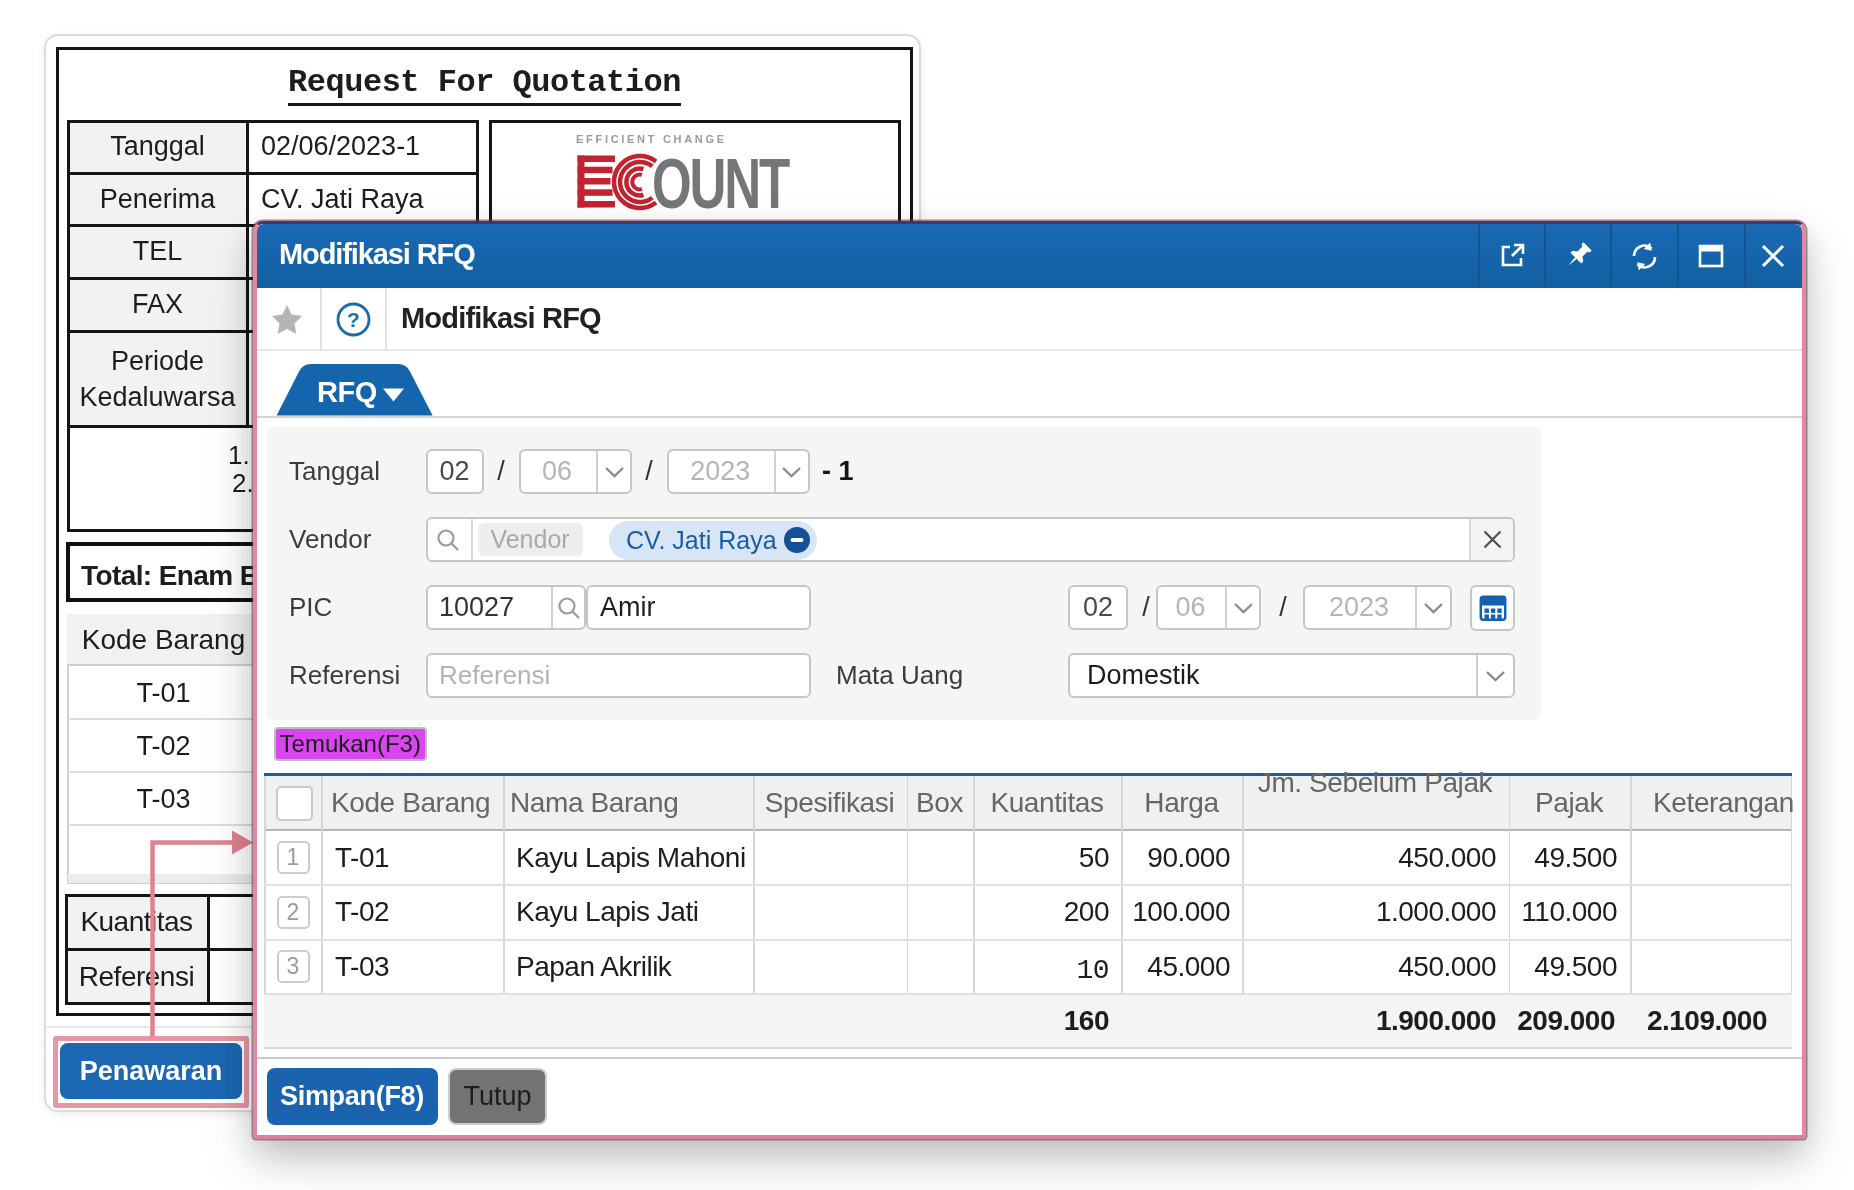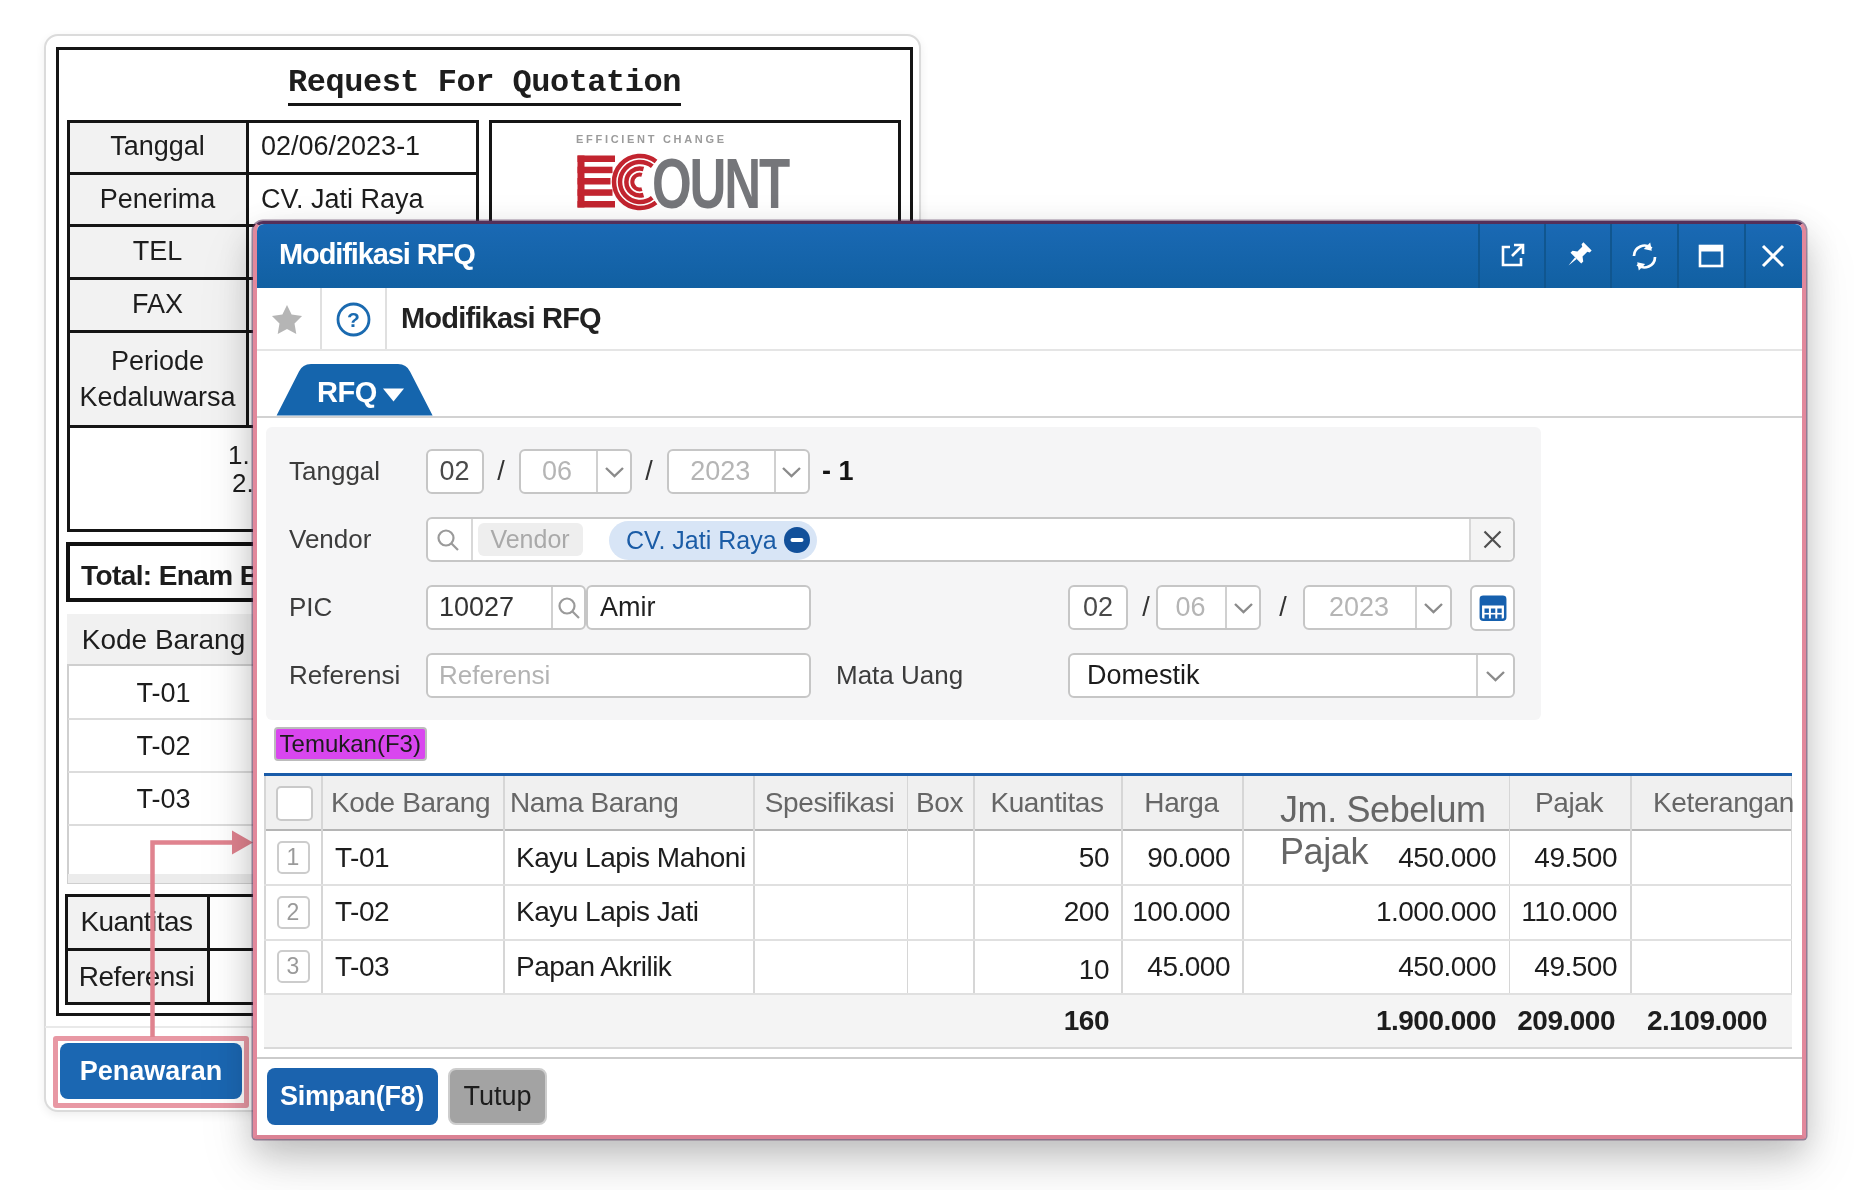--- a/index.html
+++ b/index.html
@@ -275,21 +275,21 @@
   <div class="a" style="left:1790.5px;top:775.5px;width:1.5px;height:273px;background:#d6d6d6;"></div>
 
   <div class="a" style="left:276px;top:785.5px;width:37px;height:35px;border:2px solid #c9c9c9;border-radius:5px;background:#fff;"></div>
 
   <div class="a cl" style="left:331px;top:775.5px;height:54px;font-size:28px;color:#666;letter-spacing:-0.4px;">Kode Barang</div>
   <div class="a cl" style="left:510px;top:775.5px;height:54px;font-size:28px;color:#666;letter-spacing:-0.4px;">Nama Barang</div>
   <div class="a cc" style="left:753px;top:775.5px;width:153px;height:54px;font-size:28px;color:#666;letter-spacing:-0.4px;">Spesifikasi</div>
   <div class="a cc" style="left:906px;top:775.5px;width:67px;height:54px;font-size:28px;color:#666;letter-spacing:-0.4px;">Box</div>
   <div class="a cc" style="left:973px;top:775.5px;width:148px;height:54px;font-size:28px;color:#666;letter-spacing:-0.4px;">Kuantitas</div>
   <div class="a cc" style="left:1121px;top:775.5px;width:121px;height:54px;font-size:28px;color:#666;letter-spacing:-0.4px;">Harga</div>
-  <div class="a cc" style="left:1242px;top:804px;width:266px;height:54px;font-size:36px;color:#666;letter-spacing:-0.4px;margin-left:38px;">Jm. Sebelum Pajak</div>
+  <div class="a cc" style="left:1242px;top:756px;width:266px;height:54px;font-size:28px;color:#666;letter-spacing:-0.4px;">Jm. Sebelum Pajak</div>
   <div class="a cc" style="left:1508px;top:775.5px;width:122px;height:54px;font-size:28px;color:#666;letter-spacing:-0.4px;">Pajak</div>
   <div class="a cc" style="left:1630px;top:775.5px;width:187px;height:54px;font-size:28px;color:#666;letter-spacing:-0.4px;">Keterangan</div>
 
   <div class="a" style="left:264px;top:884px;width:1528px;height:2px;background:#e0e0e0;"></div>
   <div class="a" style="left:264px;top:938.5px;width:1528px;height:2px;background:#e0e0e0;"></div>
   <div class="a" style="left:264px;top:993px;width:1528px;height:2px;background:#e0e0e0;"></div>
 
   <div class="a" style="left:264px;top:995px;width:1528px;height:52px;background:#f4f4f4;"></div>
   <div class="a" style="left:264px;top:1047px;width:1528px;height:2px;background:#d9d9d9;"></div>
 
@@ -306,30 +306,30 @@
 
   <div class="a cl" style="left:335px;top:885.5px;height:53px;font-size:28px;letter-spacing:-0.5px;">T-02</div>
   <div class="a cl" style="left:516px;top:885.5px;height:53px;font-size:28px;letter-spacing:-0.5px;">Kayu Lapis Jati</div>
   <div class="a cl" style="left:973px;top:885.5px;width:136px;height:53px;font-size:28px;letter-spacing:-0.5px;justify-content:flex-end;">200</div>
   <div class="a cl" style="left:1121px;top:885.5px;width:109px;height:53px;font-size:28px;letter-spacing:-0.5px;justify-content:flex-end;">100.000</div>
   <div class="a cl" style="left:1242px;top:885.5px;width:254px;height:53px;font-size:28px;letter-spacing:-0.5px;justify-content:flex-end;">1.000.000</div>
   <div class="a cl" style="left:1508px;top:885.5px;width:109px;height:53px;font-size:28px;letter-spacing:-0.5px;justify-content:flex-end;">110.000</div>
 
   <div class="a cl" style="left:335px;top:940px;height:53px;font-size:28px;letter-spacing:-0.5px;">T-03</div>
   <div class="a cl" style="left:516px;top:940px;height:53px;font-size:28px;letter-spacing:-0.5px;">Papan Akrilik</div>
-  <div class="a cl" style="left:973px;top:940px;width:136px;height:60px;font-size:28px;letter-spacing:-0.5px;justify-content:flex-end;">10</div>
+  <div class="a cl" style="left:973px;top:940px;width:136px;height:60px;font-size:28px;letter-spacing:-0.5px;justify-content:flex-end;font-family:Liberation Mono, monospace;">10</div>
   <div class="a cl" style="left:1121px;top:940px;width:109px;height:53px;font-size:28px;letter-spacing:-0.5px;justify-content:flex-end;">45.000</div>
   <div class="a cl" style="left:1242px;top:940px;width:254px;height:53px;font-size:28px;letter-spacing:-0.5px;justify-content:flex-end;">450.000</div>
   <div class="a cl" style="left:1508px;top:940px;width:109px;height:53px;font-size:28px;letter-spacing:-0.5px;justify-content:flex-end;">49.500</div>
 
   <div class="a cl" style="left:973px;top:995px;width:136px;height:52px;font-size:28px;letter-spacing:-0.5px;font-weight:bold;justify-content:flex-end;">160</div>
   <div class="a cl" style="left:1242px;top:995px;width:254px;height:52px;font-size:28px;letter-spacing:-0.5px;font-weight:bold;justify-content:flex-end;">1.900.000</div>
   <div class="a cl" style="left:1508px;top:995px;width:107px;height:52px;font-size:28px;letter-spacing:-0.5px;font-weight:bold;justify-content:flex-end;">209.000</div>
   <div class="a cl" style="left:1630px;top:995px;width:137px;height:52px;font-size:28px;letter-spacing:-0.5px;font-weight:bold;justify-content:flex-end;">2.109.000</div>
 
   <div class="a" style="left:257px;top:1056.5px;width:1545px;height:2px;background:#cbcbcb;"></div>
 
   <div class="a cc" style="left:266.5px;top:1068px;width:171px;height:57px;background:#1b63ae;border-radius:8px;
        color:#fff;font-size:27px;font-weight:bold;letter-spacing:-0.3px;">Simpan(F8)</div>
-  <div class="a cc" style="left:448px;top:1068px;width:99px;height:57px;background:#a3a3a3;border:2px solid #cdcdcd;border-radius:8px;
+  <div class="a cc" style="left:448px;top:1068px;width:99px;height:57px;background:#737373;border:2px solid #cdcdcd;border-radius:8px;
        font-size:27px;color:#1d1d1d;">Tutup</div>
 
 </div>
 
 </body></html>

